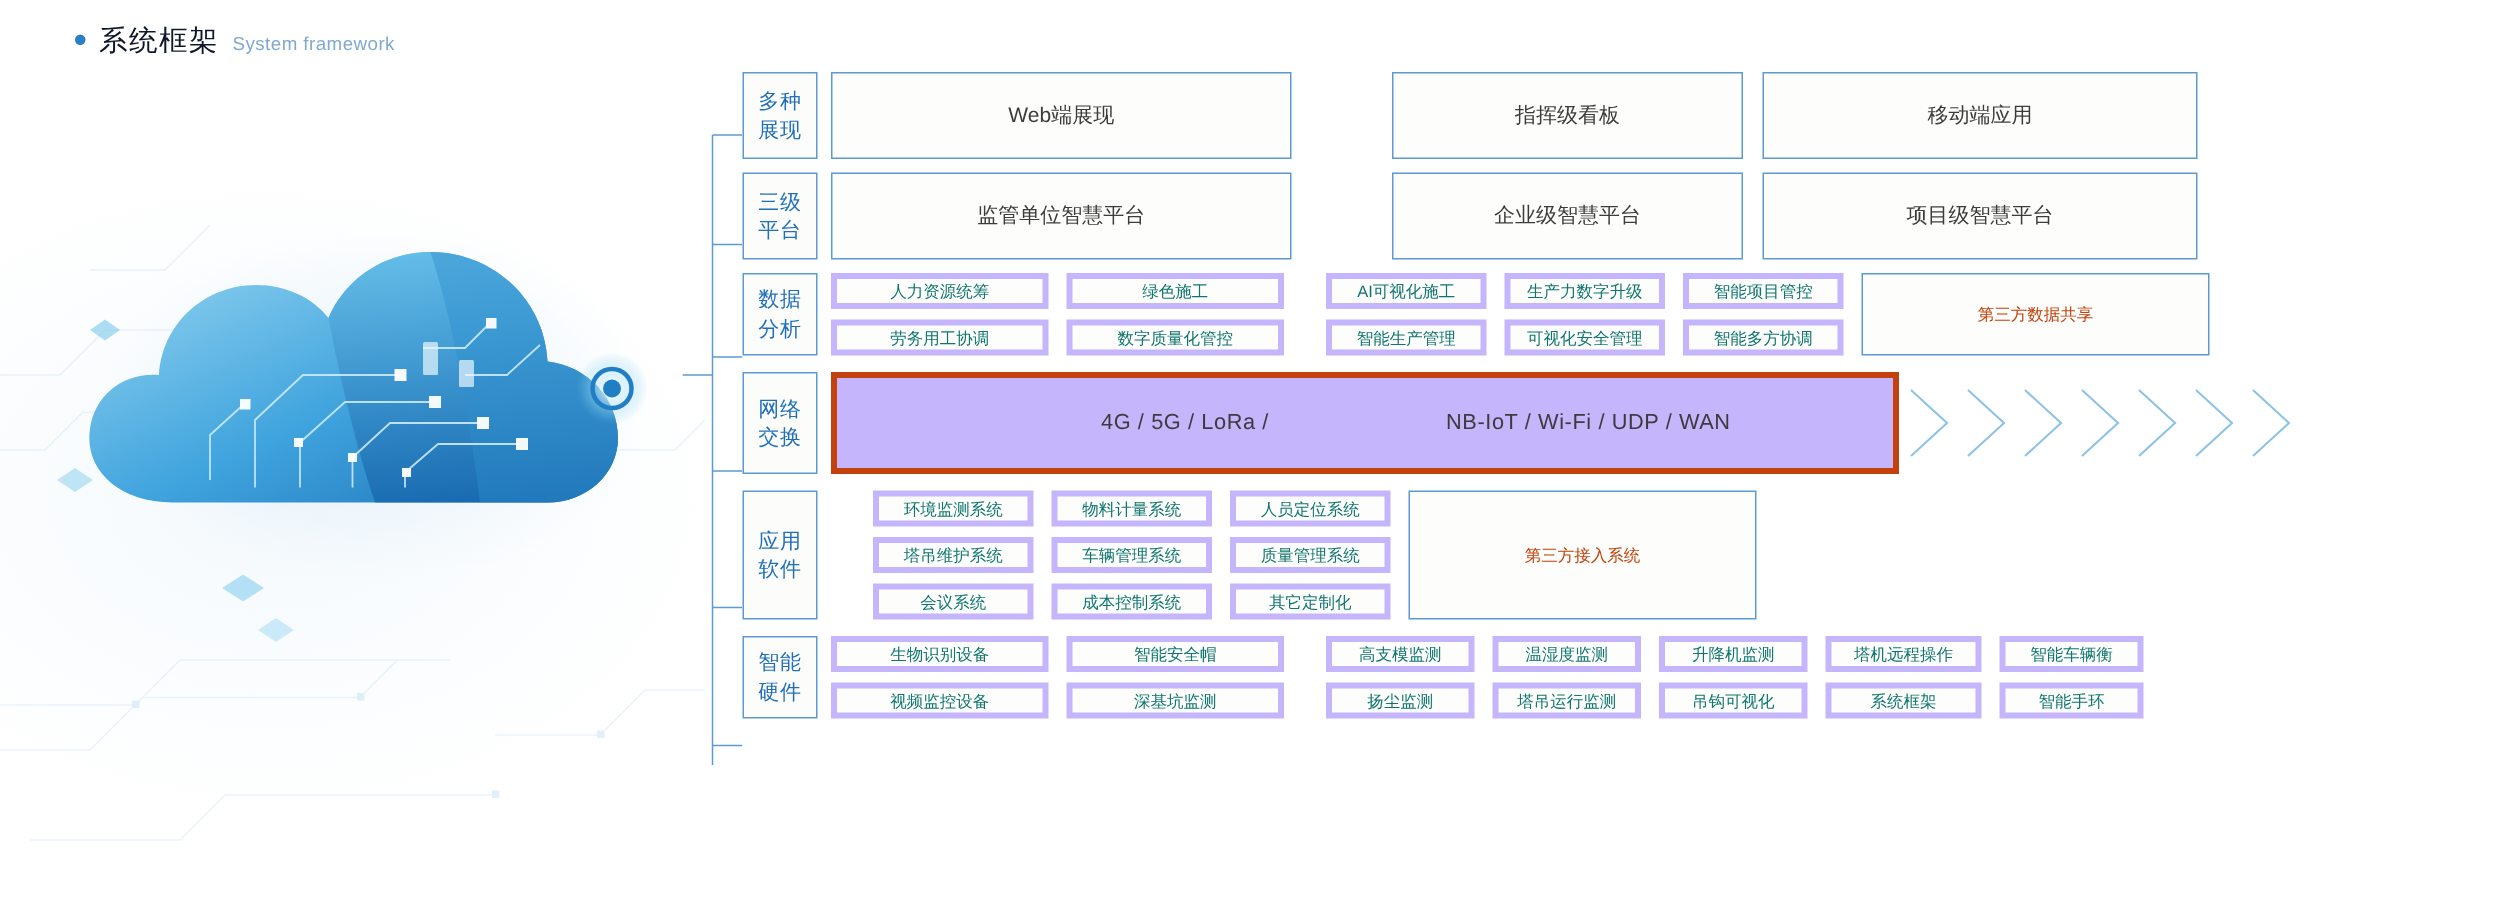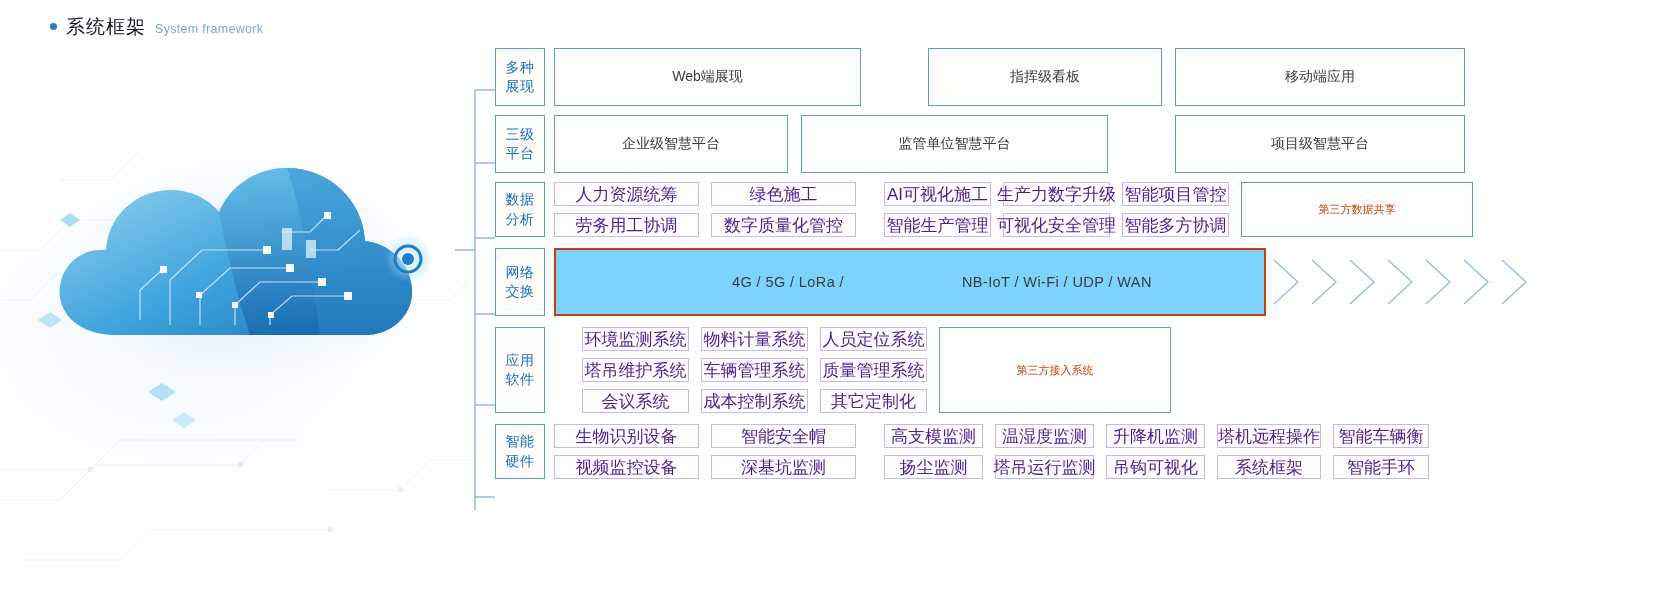--- a/index.html
+++ b/index.html
@@ -61,40 +61,40 @@
   .triple .bigbox{height:58px;}
   .c-a{width:307px;margin-right:67px;}
   .c-b{width:234px;margin-right:13px;}
   .c-c{width:290px;}
 
   
   .grid-left{display:flex;flex-direction:column;gap:7px;}
   .grid-right{display:flex;flex-direction:column;gap:7px;}
   .chiprow{display:flex;gap:12px;}
   .chip{
-    border:1px solid #c4b5fd;background:#fdfdfb;
+    border:4px solid #c4b5fd;background:#fdfdfb;
     display:flex;align-items:center;justify-content:center;
-    font-size:17px;color:#4c1d95;height:24px;box-sizing:border-box;
+    font-size:11px;color:#0f766e;height:24px;box-sizing:border-box;
     white-space:nowrap;
   }
   .chip.w145{width:145px;}
   .chip.w96{width:96px;}
   .chip.w99{width:99px;}
   .chip.w104{width:104px;}
   .chip.w107{width:107px;}
 
   .sidebox{
     border:1px solid #5b9bd1;background:#fdfdfb;
     display:flex;align-items:center;justify-content:center;
     font-size:11px;color:#c2410c;box-sizing:border-box;
   }
 
   
   .netbar{
-    border:2px solid #c2410c;background:#7dd3fc;height:68px;
+    border:4px solid #c2410c;background:#c4b5fd;height:68px;
     display:flex;align-items:center;box-sizing:border-box;position:relative;
   }
   .netbar .t1{position:absolute;left:176px;font-size:14.5px;color:#3c3c3c;letter-spacing:.4px;}
   .netbar .t2{position:absolute;left:406px;font-size:14.5px;color:#3c3c3c;letter-spacing:.4px;}
   .chevrons{margin-left:6px;display:flex;align-items:center;}
 
   
   .gap-mid{width:28px;}
 </style>
 </head>
@@ -227,22 +227,22 @@
     </div>
   </div>
 
   <div class="row">
     <div class="lbl">
       <span>三级</span>
       <span>平台</span>
     </div>
     <div class="content">
       <div class="triple">
+        <div class="bigbox c-a">监管单位智慧平台</div>
         <div class="bigbox c-b">企业级智慧平台</div>
-        <div class="bigbox c-a">监管单位智慧平台</div>
         <div class="bigbox c-c">项目级智慧平台</div>
       </div>
     </div>
   </div>
 
   <div class="row" style="margin-bottom:11px;">
     <div class="lbl">
       <span>数据</span>
       <span>分析</span>
     </div>

